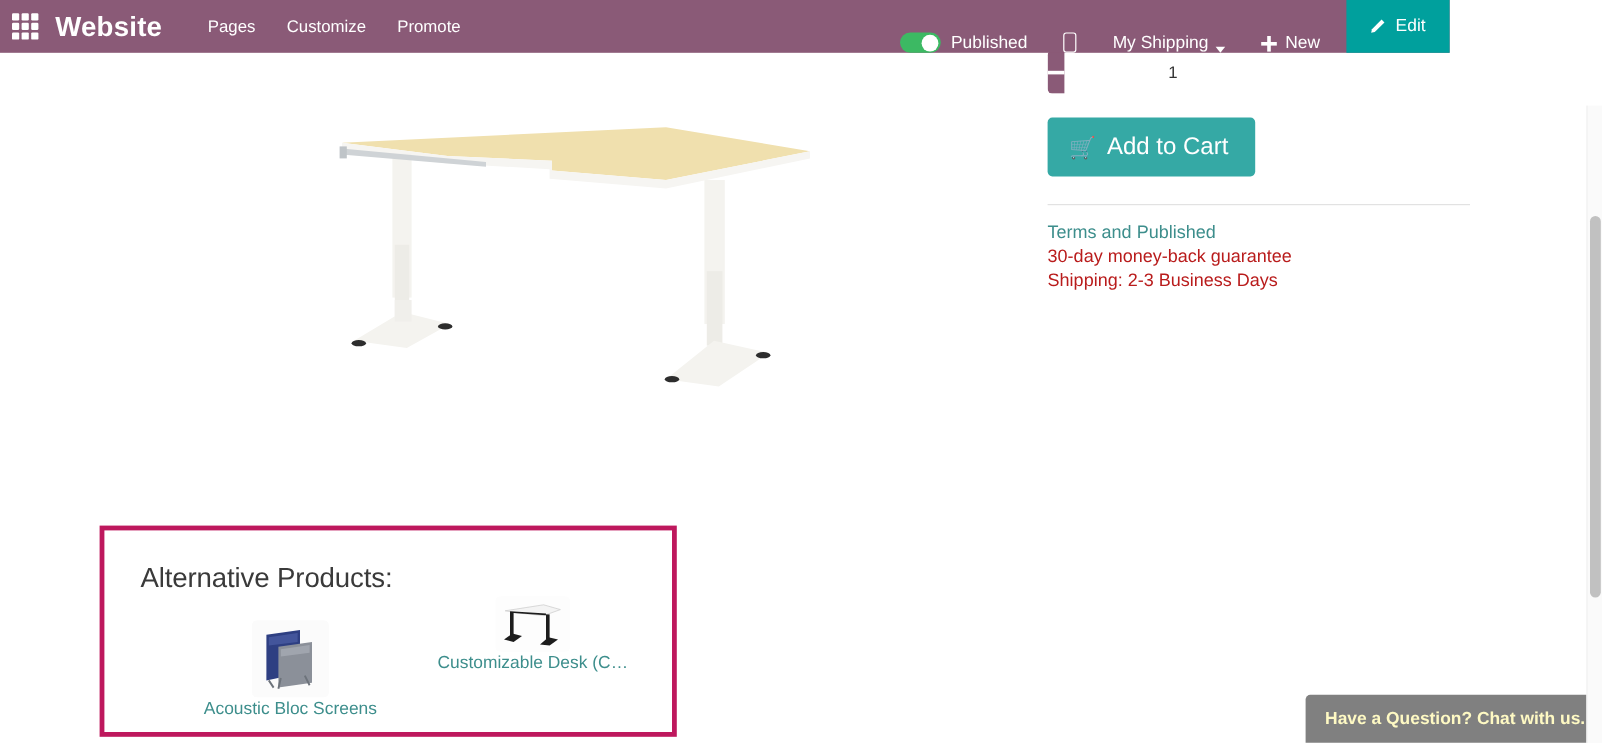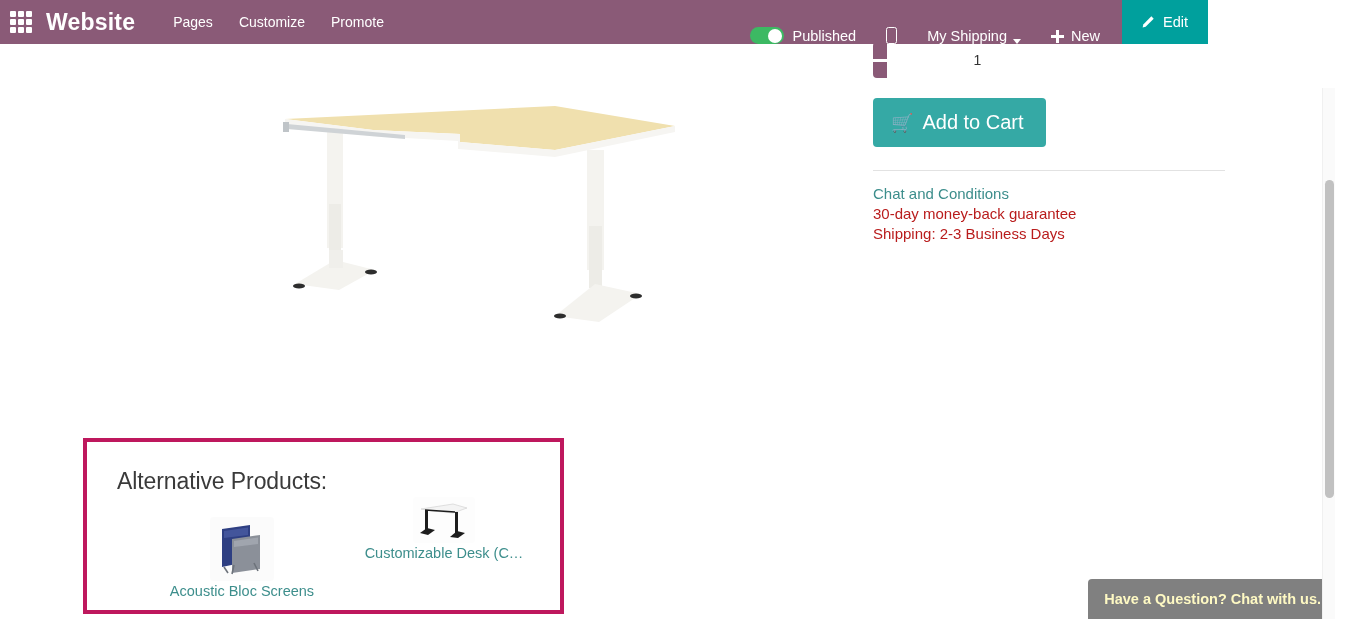--- a/index.html
+++ b/index.html
@@ -271,21 +271,21 @@
 
     </div>
 
     <button class="add-cart-btn">
       <span class="cart-glyph">🛒</span>
       <span>Add to Cart</span>
     </button>
 
     <div class="divider"></div>
 
-    <a class="terms-link" href="#">Chat and Conditions</a>
+    <a class="terms-link" href="#">Terms and Published</a>
     <div class="info-line">30-day money-back guarantee</div>
     <div class="info-line">Shipping: 2-3 Business Days</div>
   </div>
 
   <div class="alt-box">
     <div class="alt-title">Alternative Products:</div>
 
     <div class="alt-items">
 
       <div class="alt-item alt-item-2">

